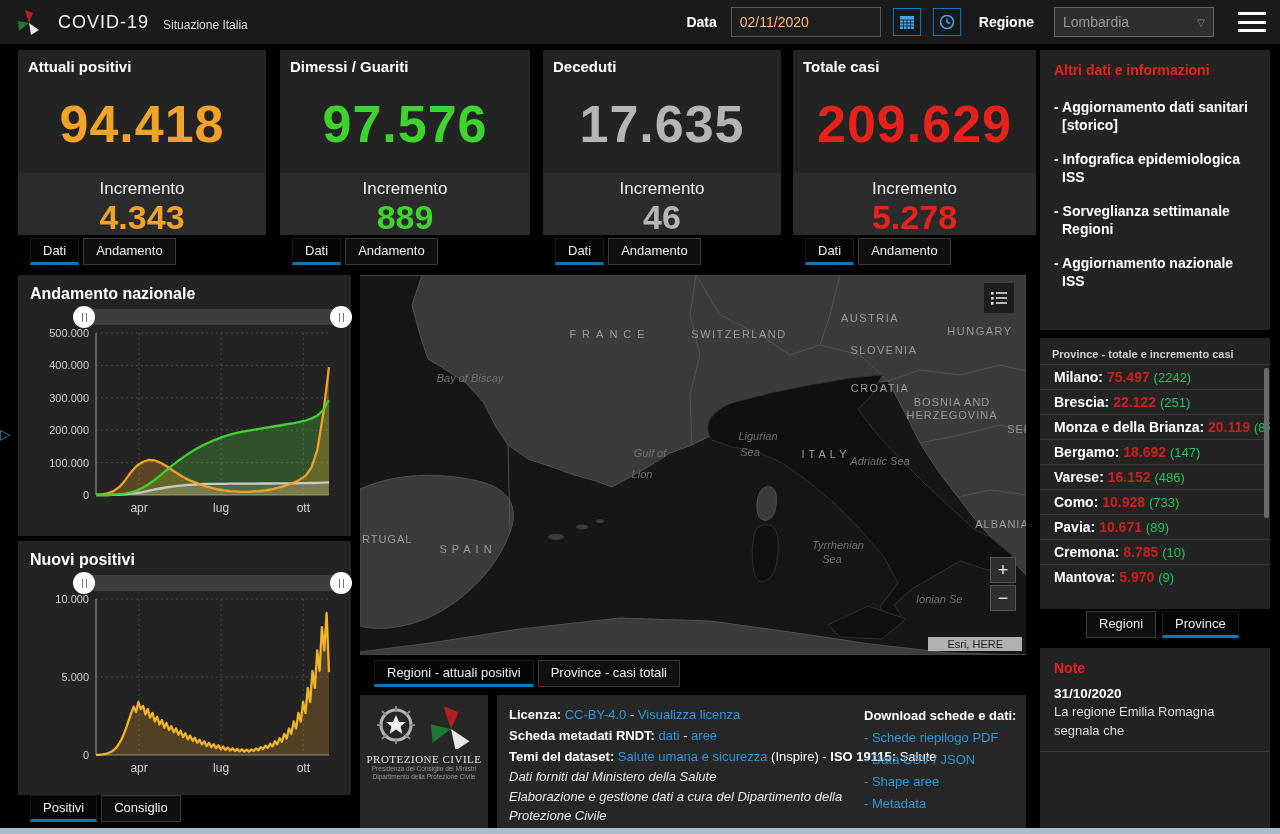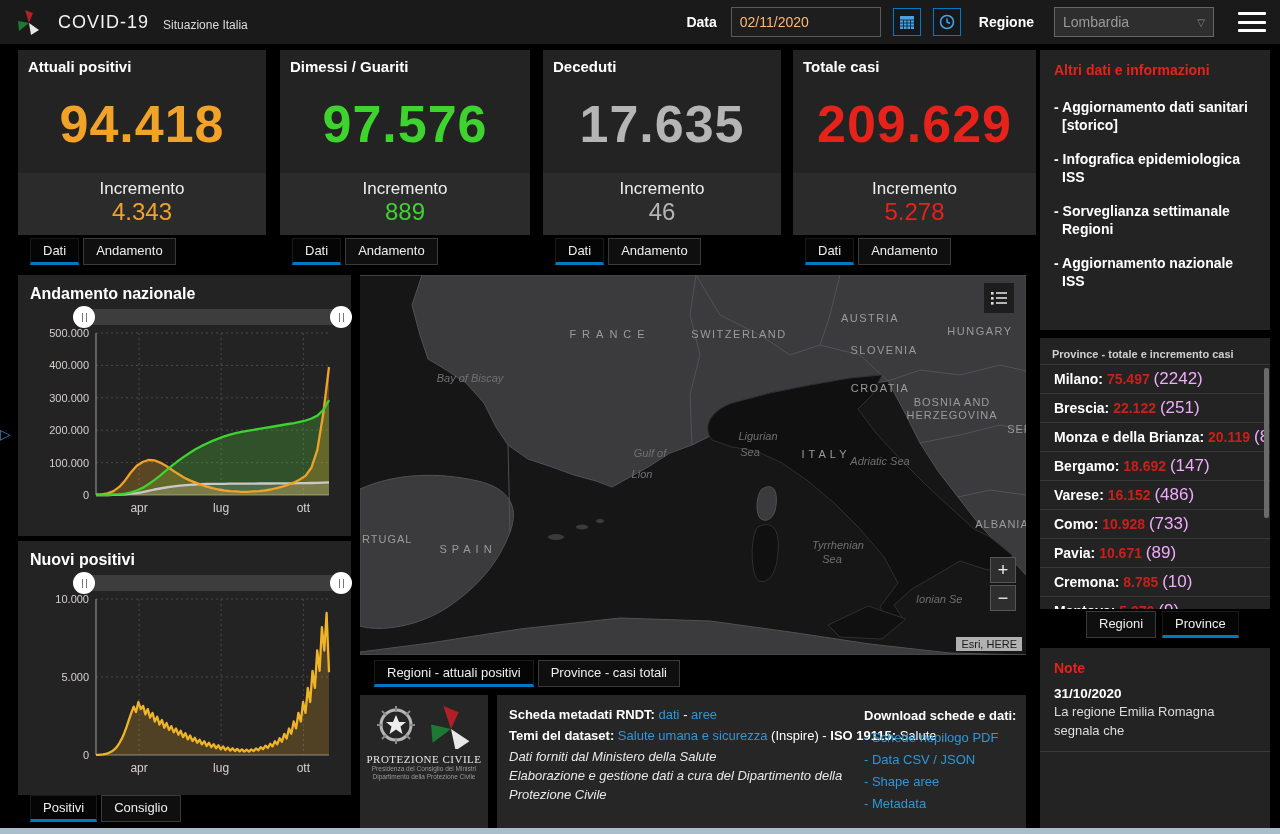--- a/index.html
+++ b/index.html
@@ -26,21 +26,21 @@
   .chev { color:#8a8a8a; font-size:10px; }
   .burger { width:28px; height:20px; display:flex; flex-direction:column; justify-content:space-between; margin-left:16px; cursor:pointer; }
   .burger span { display:block; height:3px; background:#fff; border-radius:1px; }
 
   
   .card { top:50px; height:185px; background:#232323; display:flex; flex-direction:column; }
   .card-title { font-size:15px; font-weight:bold; padding:8px 10px 0 10px; color:#fff; }
   .card-value { flex:1; display:flex; align-items:center; justify-content:center; font-size:52px; font-weight:bold; letter-spacing:1px; }
   .card-foot { height:62px; background:#2b2b2b; text-align:center; padding-top:6px; }
   .card-inc-lbl { font-size:17px; color:#eee; }
-  .card-inc-val { font-size:24px; font-weight:normal; line-height:1.1; }
+  .card-inc-val { font-size:34px; font-weight:bold; line-height:1.1; }
 
   .tabrow { top:238px; height:27px; display:flex; gap:4px; }
   .tab { background:#0f0f0f; border:1px solid #3a3a3a; color:#eee; font-size:13px;
     padding:4px 12px; cursor:pointer; white-space:nowrap; }
   .tab.active { background:#050505; border:1px solid #1a1a1a; border-bottom:3px solid #0079c1; }
 
   
   .panel { background:#232323; }
   .panel-title { font-size:16px; font-weight:bold; color:#fff; padding:10px 12px 2px 12px; }
   .panel-title-sm { font-size:11px; font-weight:bold; color:#cfcfcf; padding:10px 12px 4px 12px; }
@@ -55,41 +55,41 @@
   .chart-tabs { display:flex; gap:4px; }
 
   
   .map { left:360px; top:275px; width:666px; height:380px; background:#161616; overflow:hidden; }
   .map svg text { user-select:none; }
   .map-ctrl { position:absolute; background:#2e2e2e; border:1px solid #555; color:#eee;
     width:26px; height:26px; font-size:18px; display:flex; align-items:center; justify-content:center; cursor:pointer; }
   .layers-btn { position:absolute; right:12px; top:8px; width:30px; height:30px; background:#1d1d1d;
     display:flex; align-items:center; justify-content:center; cursor:pointer; }
   .attrib { position:absolute; right:4px; bottom:4px; background:rgba(230,230,230,0.75); color:#1a1a1a;
-    font-size:11px; padding:1px 5px; }
+    font-size:11px; padding:1px 19px; }
 
   
   .logo-box { left:360px; top:695px; width:128px; height:135px; background:#262626;
     display:flex; flex-direction:column; align-items:center; padding-top:8px; }
   .logo-title { font-family:"Liberation Serif", serif; font-size:11px; letter-spacing:0.5px; color:#e8e8e8; margin-top:4px; }
   .logo-sub { font-size:6.5px; color:#999; line-height:1.3; text-align:center; }
   .info-box { left:497px; top:695px; width:529px; height:135px; background:#262626; padding:10px 12px; font-size:13px; line-height:1.6; }
   .dl-box { left:860px; top:695px; width:166px; height:135px; padding:10px 4px; font-size:13px; line-height:1.7; position:absolute; }
   .blue { color:#2e97d8; cursor:pointer; text-decoration:none; }
   .b { font-weight:bold; color:#fff; }
   .it { font-style:italic; color:#e8e8e8; }
 
   
   .altri { left:1040px; top:50px; width:230px; height:280px; background:#232323; }
   .altri-link { font-size:14px; font-weight:bold; color:#fff; padding:0 14px 0 22px; text-indent:-8px;
     margin-top:17px; line-height:1.25; cursor:pointer; }
   .prov { left:1040px; top:338px; width:230px; height:271px; background:#232323; overflow:hidden; }
   .prov-row { border-top:1px solid #383838; padding:4px 0 4px 14px; font-size:14px; font-weight:bold; white-space:nowrap; cursor:pointer; }
   .prov-row .v { color:#c9201a; }
-  .prov-row .i { font-weight:normal; font-size:17px; color:#f0abfc; }
+  .prov-row .i { font-weight:normal; font-size:13px; color:#22c55e; }
   .prov-scroll { position:absolute; right:1px; top:30px; width:5px; height:150px; background:#6a6a6a; border-radius:2px; }
   .rtabs { left:1050px; top:611px; height:27px; display:flex; gap:6px;padding-left:36px; }
   .note { left:1040px; top:648px; width:230px; height:186px; background:#232323; overflow:hidden; }
   .note-entry { padding:6px 14px 10px 14px; border-bottom:1px solid #3a3a3a; }
   .note-date { font-size:13.5px; font-weight:bold; color:#fff; margin-bottom:2px; }
   .note-text { font-size:13px; color:#ddd; line-height:1.45; }
 
   .expander { left:0px; top:426px; width:14px; height:20px; color:#3b78b5; font-size:14px; cursor:pointer; }
   .bottom-strip { left:0; top:828px; width:1280px; height:6px; background:#a9bdcb; cursor:pointer; }
 </style>
@@ -375,20 +375,24 @@
       </g>
     </svg>
   </div>
   <div class="logo-title">PROTEZIONE CIVILE</div>
   <div class="logo-sub">Presidenza del Consiglio dei Ministri</div>
   <div class="logo-sub">Dipartimento della Protezione Civile</div>
 </div>
 
 <div class="abs info-box">
   <div>
+    <span class="b">Licenza:</span>
+    <span class="blue">CC-BY-4.0</span><span> - </span><span class="blue">Visualizza licenza</span>
+  </div>
+  <div>
     <span class="b">Scheda metadati RNDT:</span>
     <span class="blue">dati</span><span> - </span><span class="blue">aree</span>
   </div>
   <div>
     <span class="b">Temi del dataset:</span>
     <span class="blue">Salute umana e sicurezza</span><span> (Inspire) - </span><span class="b">ISO 19115:</span><span> Salute</span>
   </div>
   <div class="it">Dati forniti dal Ministero della Salute</div>
   <div class="it" style="width:360px; line-height:1.45;">Elaborazione e gestione dati a cura del Dipartimento della Protezione Civile</div>
 </div>

